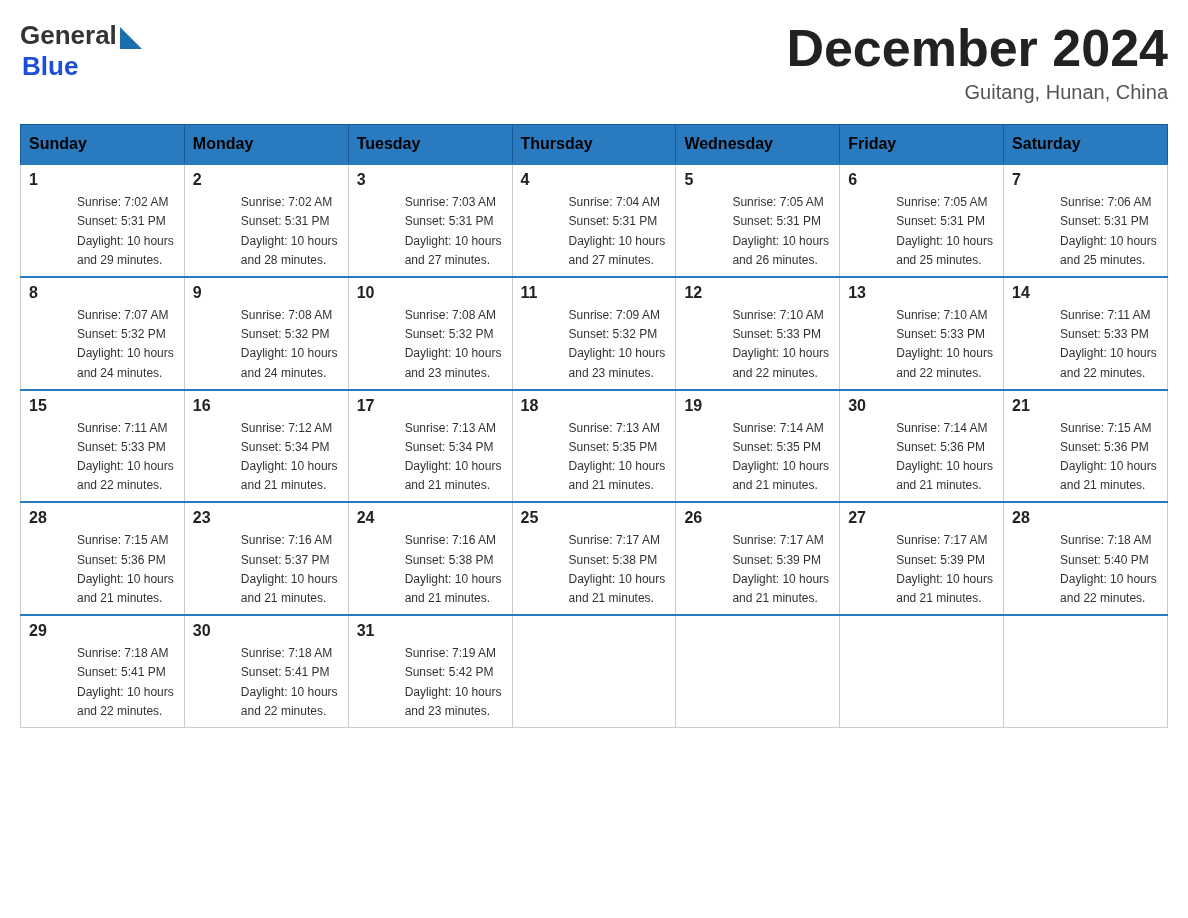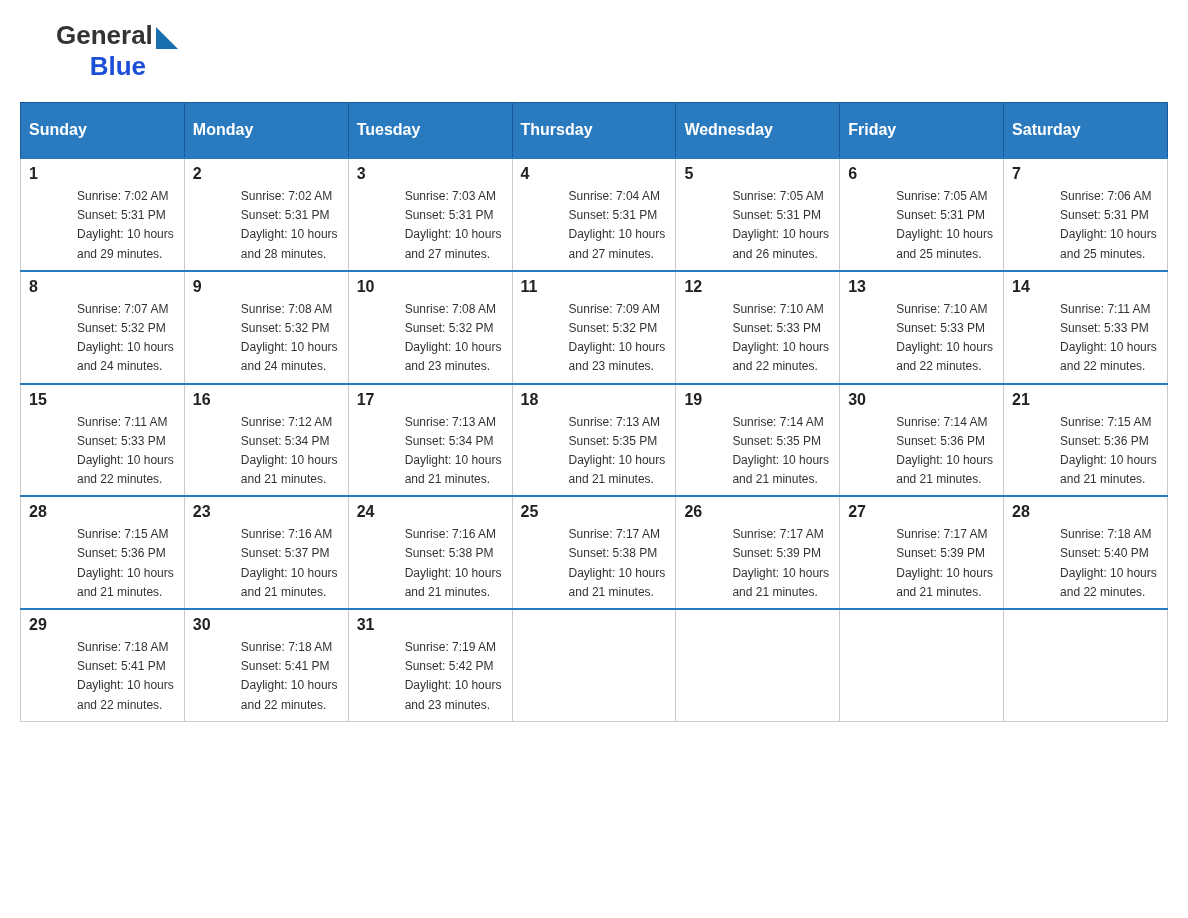--- a/index.html
+++ b/index.html
@@ -29,22 +29,22 @@
       font-size: 20px;
       color: #555;
       margin-top: 4px;
     }
     .calendar {
       width: 100%;
       border-collapse: collapse;
     }
     .calendar thead th {
       background-color: #2a7abf;
-      color: #ffffff;
-      padding: 18px 8px;
+      color: #000000;
+      padding: 10px 8px;
       font-size: 16px;
       font-weight: bold;
       text-align: left;
       border: 1px solid #1a5a9a;
     }
     .calendar tbody td {
       vertical-align: top;
       padding: 6px 8px;
       font-size: 12.5px;
       color: #333;
@@ -67,41 +67,44 @@
       color: #333;
       line-height: 1.6;
       margin-left: 48px;
     }
     .empty-cell {
       background: #fff;
     }
     .logo-wrap {
       display: flex;
       flex-direction: column;
-      align-items: center;
-      margin-left: 36px;
+      align-items: flex-start;
     }
     .logo-row {
       display: flex;
       align-items: center;
     }
   </style>
 </head>
 <body>
 
 <div class="header">
   <div class="logo-wrap">
     <div class="logo-row">
       <span style="font-size:26px;font-weight:bold;color:#333;font-family:Arial,sans-serif;">General</span>
       <span style="display:inline-block;width:0;height:0;border-style:solid;border-width:22px 0 0 22px;border-color:transparent transparent transparent #1a6faf;margin-left:3px;margin-top:4px;"></span>
     </div>
     <div style="margin-left:2px;">
       <span style="font-size:26px;font-weight:bold;color:#1d4ed8;font-family:Arial,sans-serif;">Blue</span>
     </div>
   </div>
+  <div class="title-section">
+    <div class="month-title">December 2024</div>
+    <div class="subtitle">Guitang, Hunan, China</div>
+  </div>
 </div>
 
 <table class="calendar">
   <thead>
     <tr>
     <th>Sunday</th>
         <th>Monday</th>
         <th>Tuesday</th>
         <th>Thursday</th>
         <th>Wednesday</th>

